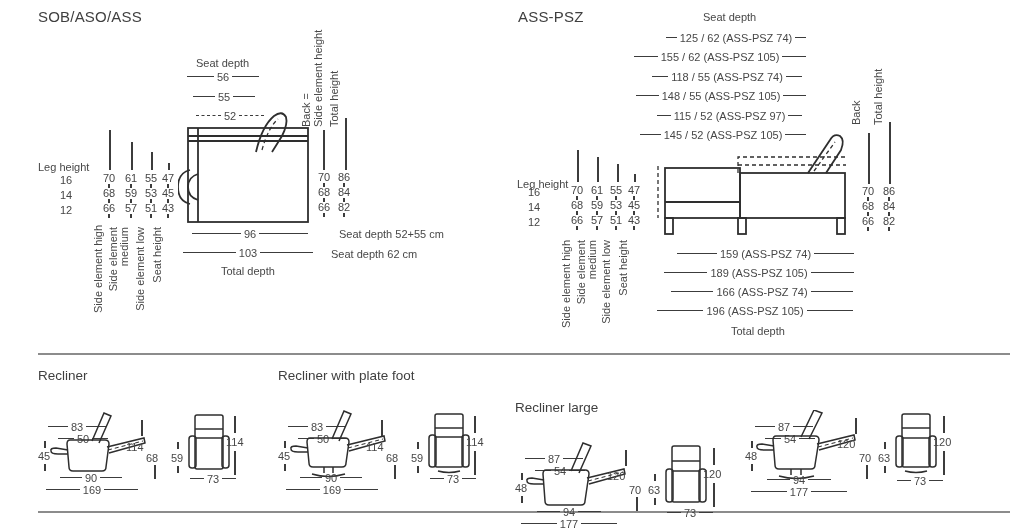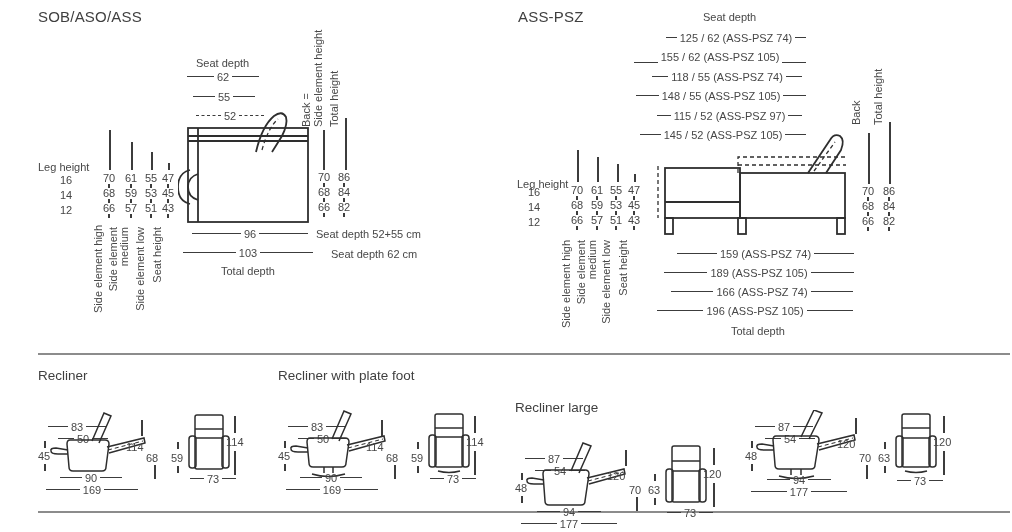--- a/index.html
+++ b/index.html
@@ -33,21 +33,21 @@
 </head>
 <body>
 
 <div id="stage">
 
   <div class="abs title" style="left:38px;top:8px;">SOB/ASO/ASS</div>
 
   <div class="abs lbl" style="left:196px;top:57px;">Seat depth</div>
   <div class="dim" style="left:187px;top:70px;width:72px;">
     <span class="ln"></span>
-      <span>62</span>
+      <span>56</span>
       <span class="ln"></span>
   </div>
   <div class="dim" style="left:193px;top:90px;width:62px;">
     <span class="ln"></span>
       <span>55</span>
       <span class="ln"></span>
   </div>
   <div class="dim dashed" style="left:196px;top:109px;width:68px;">
     <span class="ln"></span>
       <span>52</span>
@@ -136,38 +136,38 @@
   <div class="vlabel ta w86" style="left:119px;top:302px;">Side element</div>
   <div class="vlabel ta w72" style="left:130px;top:288px;">medium</div>
   <div class="vlabel ta w86" style="left:146px;top:302px;">Side element low</div>
   <div class="vlabel ta w86" style="left:163px;top:302px;">Seat height</div>
 
   <div class="dim" style="left:192px;top:227px;width:116px;">
     <span class="ln"></span>
       <span>96</span>
       <span class="ln"></span>
   </div>
-  <div class="abs lbl" style="left:316px;top:228px;">Seat depth 52+55 cm</div>
+  <div class="abs lbl" style="left:339px;top:228px;">Seat depth 52+55 cm</div>
   <div class="dim" style="left:183px;top:246px;width:130px;">
     <span class="ln"></span>
       <span>103</span>
       <span class="ln"></span>
   </div>
   <div class="abs lbl" style="left:331px;top:248px;">Seat depth 62 cm</div>
   <div class="abs lbl" style="left:221px;top:265px;">Total depth</div>
 
   <div class="abs title" style="left:518px;top:8px;">ASS-PSZ</div>
   <div class="abs lbl" style="left:703px;top:11px;">Seat depth</div>
 
   <div class="dim" style="left:666px;top:31px;width:140px;">
     <span class="ln"></span>
       <span>125 / 62 (ASS-PSZ 74)</span>
       <span class="ln"></span>
   </div>
-  <div class="dim" style="left:634px;top:50px;width:172px;align-items:flex-end;">
+  <div class="dim" style="left:634px;top:50px;width:172px;">
     <span class="ln"></span>
       <span>155 / 62 (ASS-PSZ 105)</span>
       <span class="ln"></span>
   </div>
   <div class="dim" style="left:652px;top:70px;width:150px;">
     <span class="ln"></span>
       <span>118 / 55 (ASS-PSZ 74)</span>
       <span class="ln"></span>
   </div>
   <div class="dim" style="left:636px;top:89px;width:170px;">

